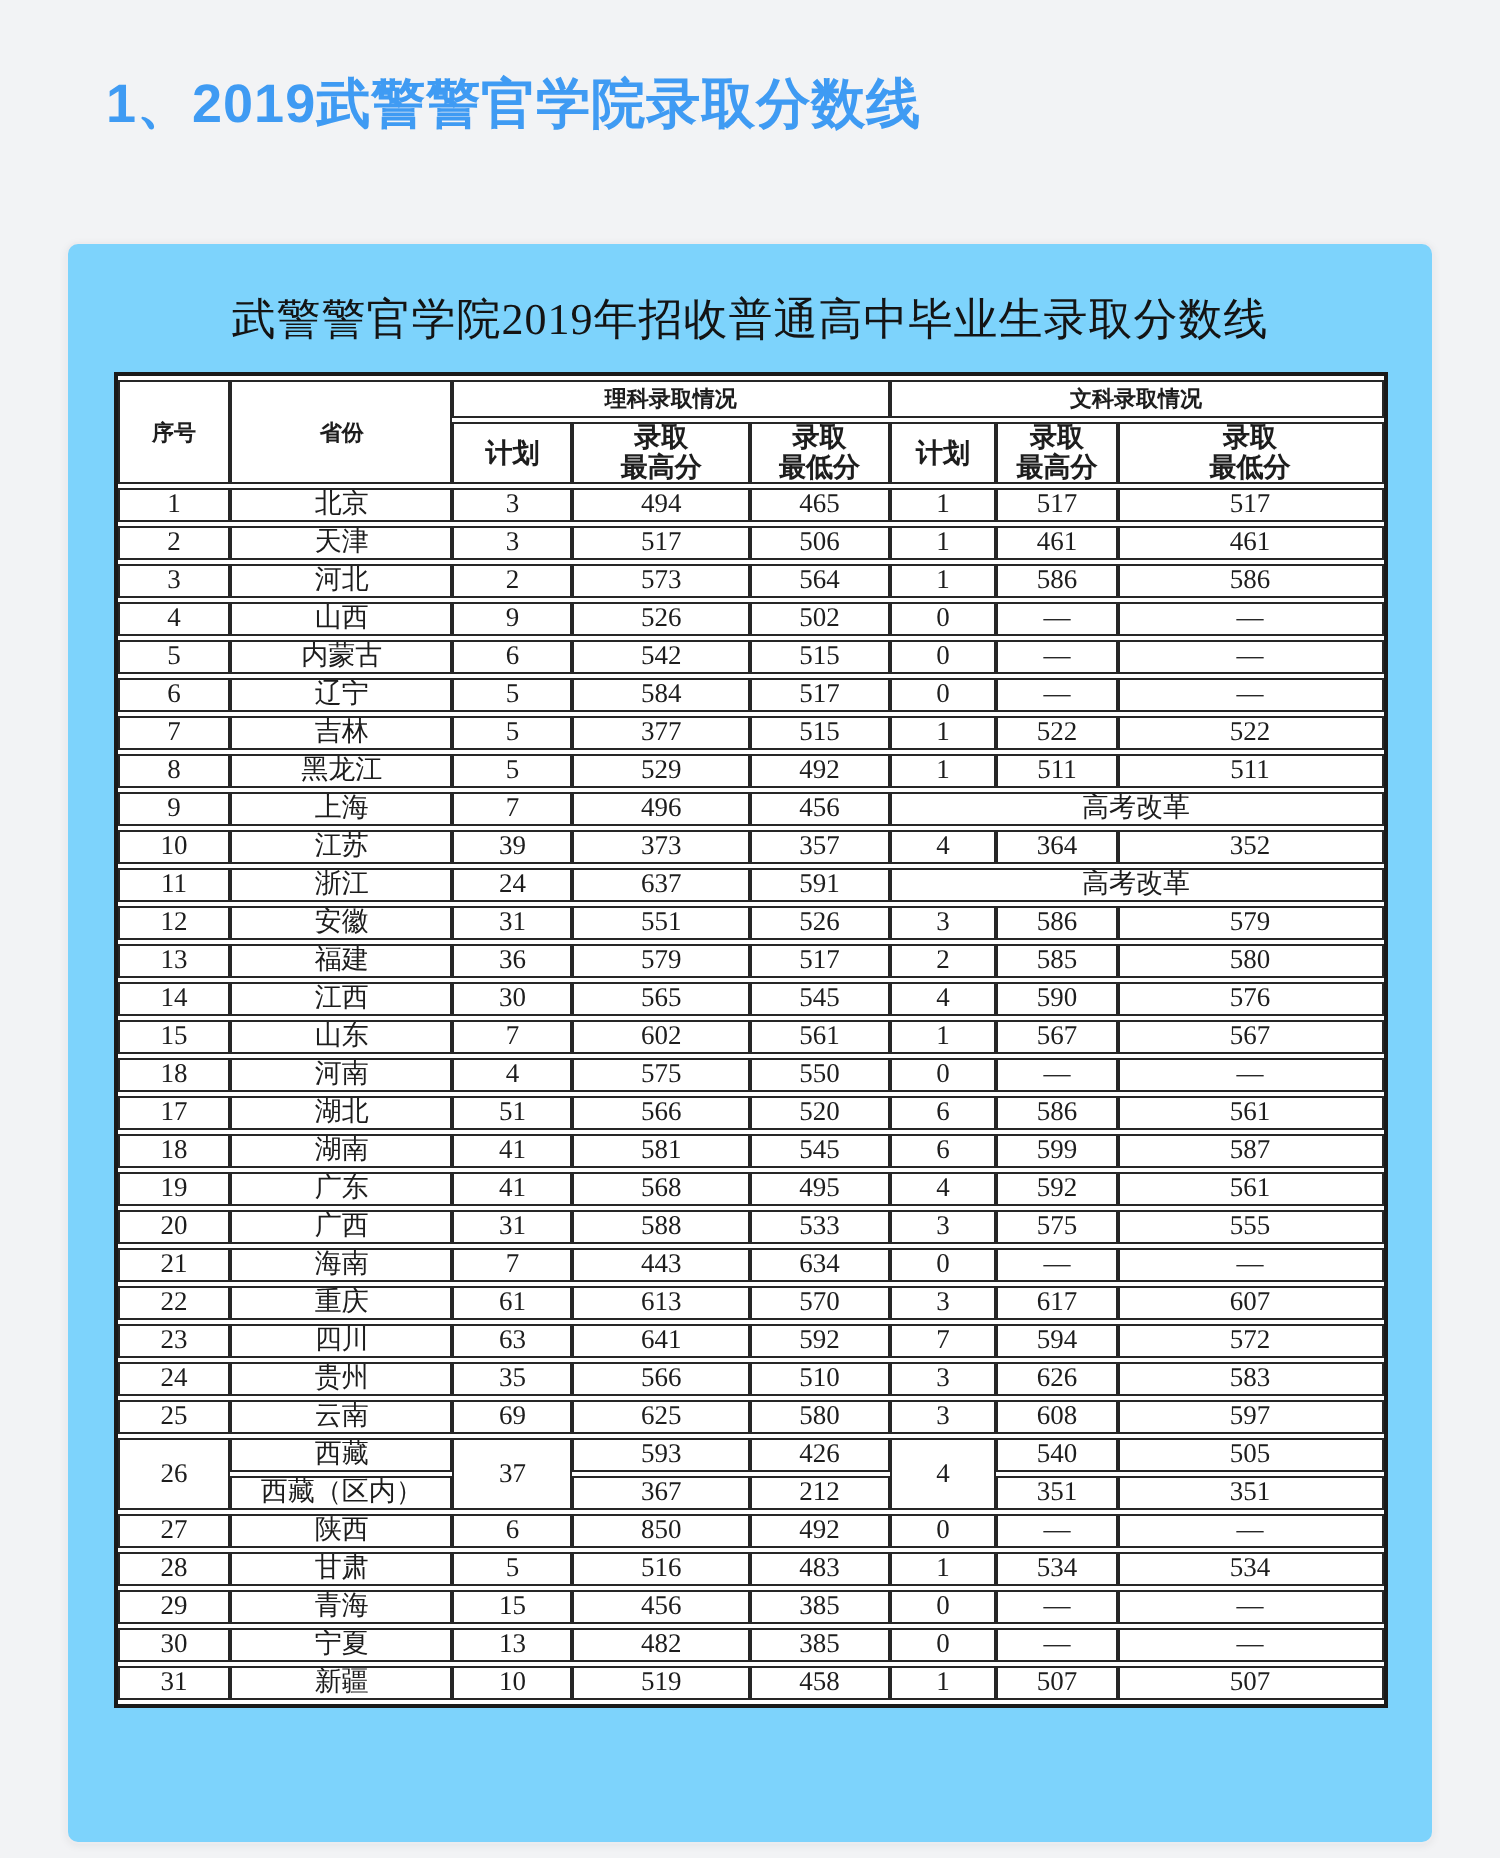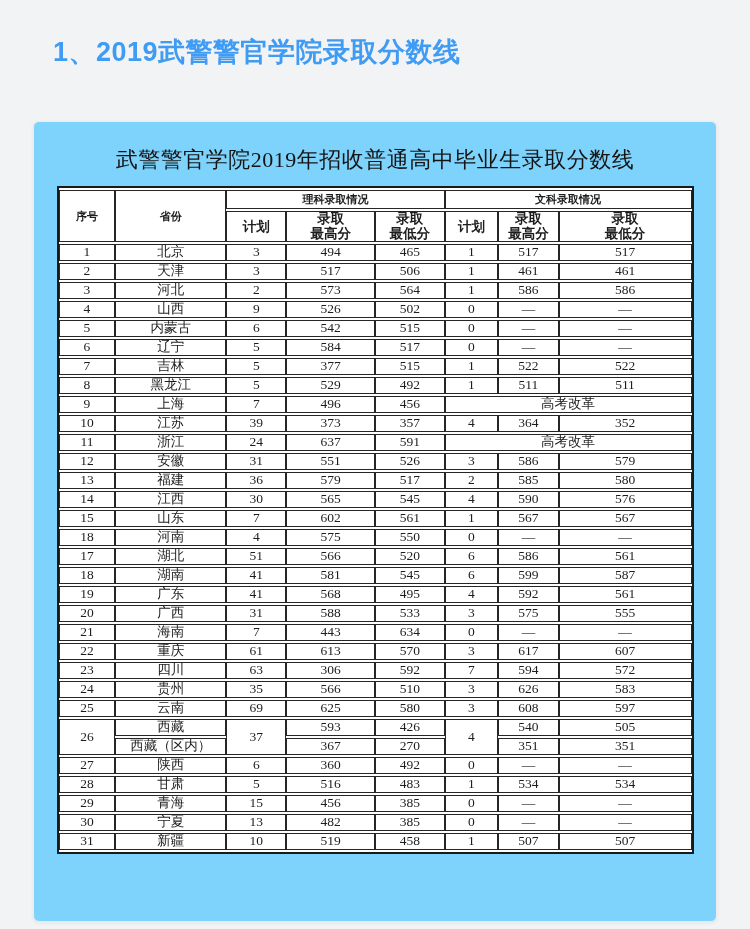--- a/index.html
+++ b/index.html
@@ -318,21 +318,21 @@
           <td>613</td>
           <td>570</td>
           <td>3</td>
           <td>617</td>
           <td>607</td>
         </tr>
         <tr>
           <td>23</td>
           <td>四川</td>
           <td>63</td>
-          <td>306</td>
+          <td>641</td>
           <td>592</td>
           <td>7</td>
           <td>594</td>
           <td>572</td>
         </tr>
         <tr>
           <td>24</td>
           <td>贵州</td>
           <td>35</td>
           <td>566</td>
@@ -357,29 +357,29 @@
           <td rowspan="2">37</td>
           <td>593</td>
           <td>426</td>
           <td rowspan="2">4</td>
           <td>540</td>
           <td>505</td>
         </tr>
         <tr>
           <td>西藏（区内）</td>
           <td>367</td>
-          <td>270</td>
+          <td>212</td>
           <td>351</td>
           <td>351</td>
         </tr>
         <tr>
           <td>27</td>
           <td>陕西</td>
           <td>6</td>
-          <td>360</td>
+          <td>850</td>
           <td>492</td>
           <td>0</td>
           <td>—</td>
           <td>—</td>
         </tr>
         <tr>
           <td>28</td>
           <td>甘肃</td>
           <td>5</td>
           <td>516</td>

